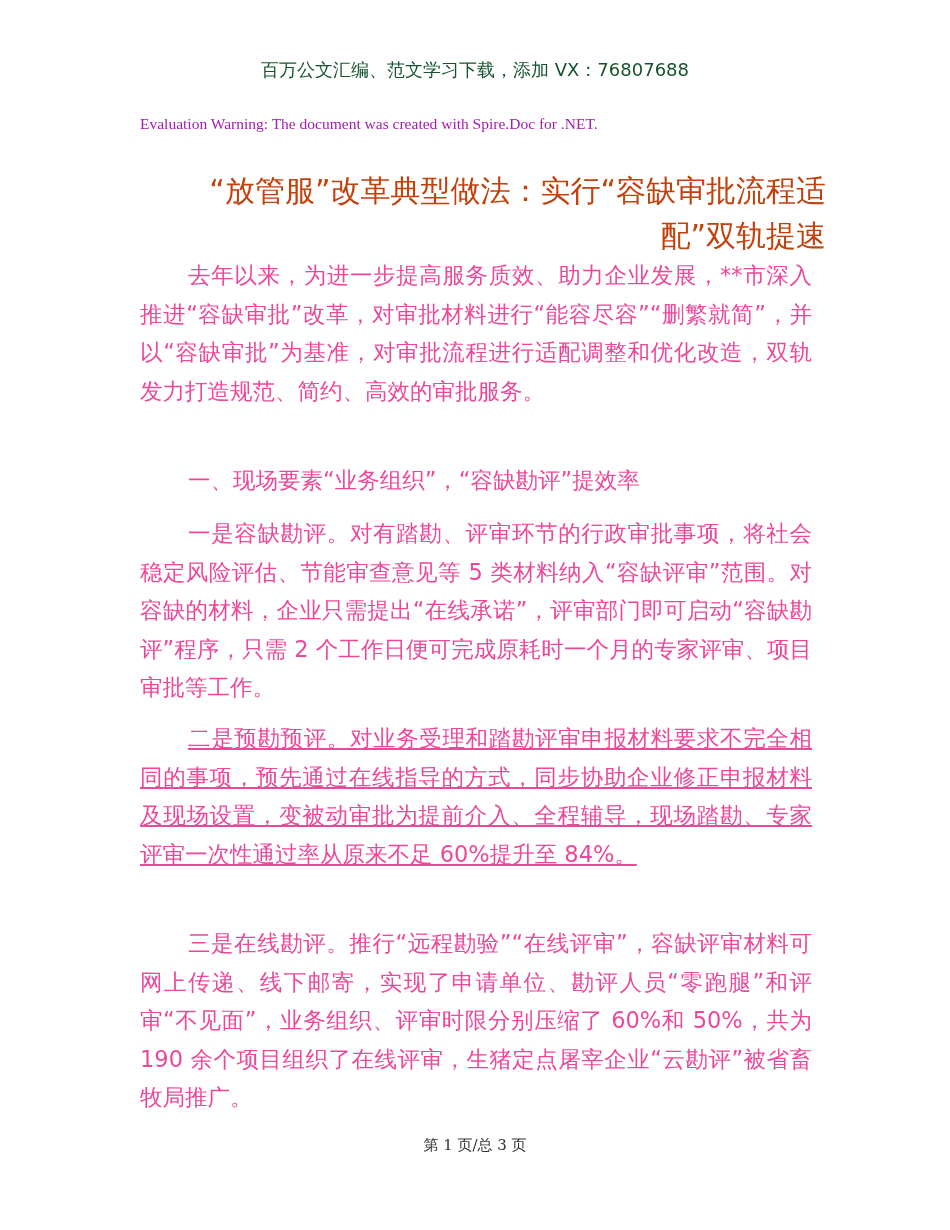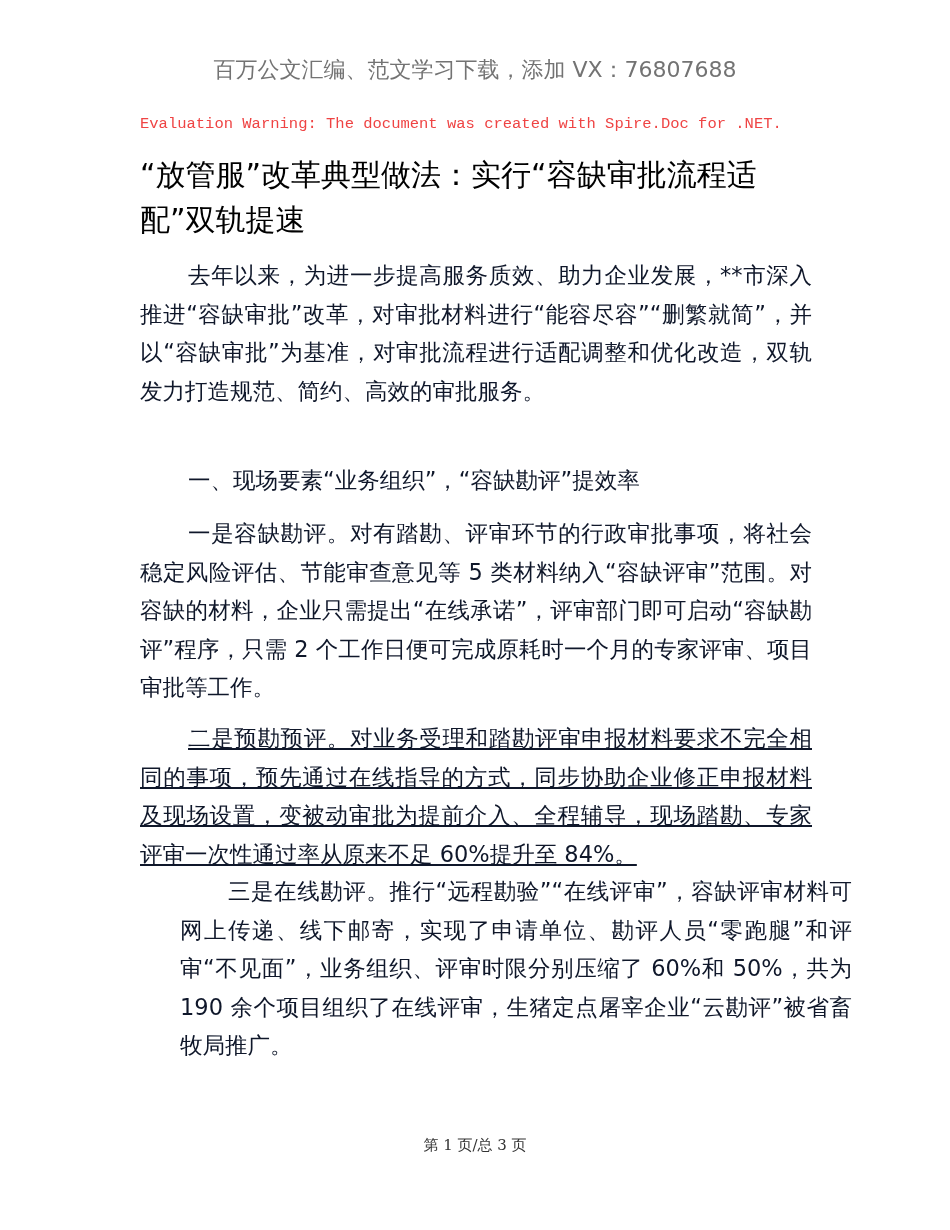--- a/index.html
+++ b/index.html
@@ -21,67 +21,67 @@
       width: 950px;
       height: 1230px;
       background: #ffffff;
     }
     .banner {
       position: absolute;
       top: 56px;
       left: 0;
       width: 950px;
       text-align: center;
-      font-size: 22px;
-      color: #737373;
+      font-size: 18px;
+      color: #14532d;
       letter-spacing: 0px;
       line-height: 28px;
     }
     .eval-warning {
       position: absolute;
       top: 113px;
       left: 140px;
       width: 700px;
-      font-family: Liberation Mono, monospace;
+      font-family: Liberation Serif, serif;
       font-size: 15.5px;
-      color: #ef4444;
+      color: #a21caf;
       line-height: 22px;
       white-space: nowrap;
     }
     .doc-title {
       position: absolute;
       top: 152px;
       left: 140px;
       width: 670px;
-      text-align: left;
+      text-align: right;
       font-size: 30px;
       line-height: 45px;
-      color: #000000;
-      margin: 0;
+      color: #c2410c;
+      margin: 16px;
       font-weight: normal;
     }
     .body-text {
       position: absolute;
       left: 140px;
       width: 672px;
       font-size: 22.5px;
       line-height: 38.5px;
-      color: #0f172a;
+      color: #ec4899;
       text-align: justify;
       text-justify: inter-character;
       margin: 0;
     }
     .indent {
       text-indent: 48px;
     }
     .p1 { top: 256px; }
     .h1 { top: 461px; }
     .p2 { top: 514px; }
     .p3 { top: 719px; text-decoration: underline; }
-    .p4 { top: 872px; margin-left: 40px; }
+    .p4 { top: 924px; }
     .footer {
       position: absolute;
       top: 1136px;
       left: 0;
       width: 950px;
       text-align: center;
       font-family: "DejaVu Serif", "Liberation Serif", serif;
       font-size: 15px;
       color: #333333;
     }

